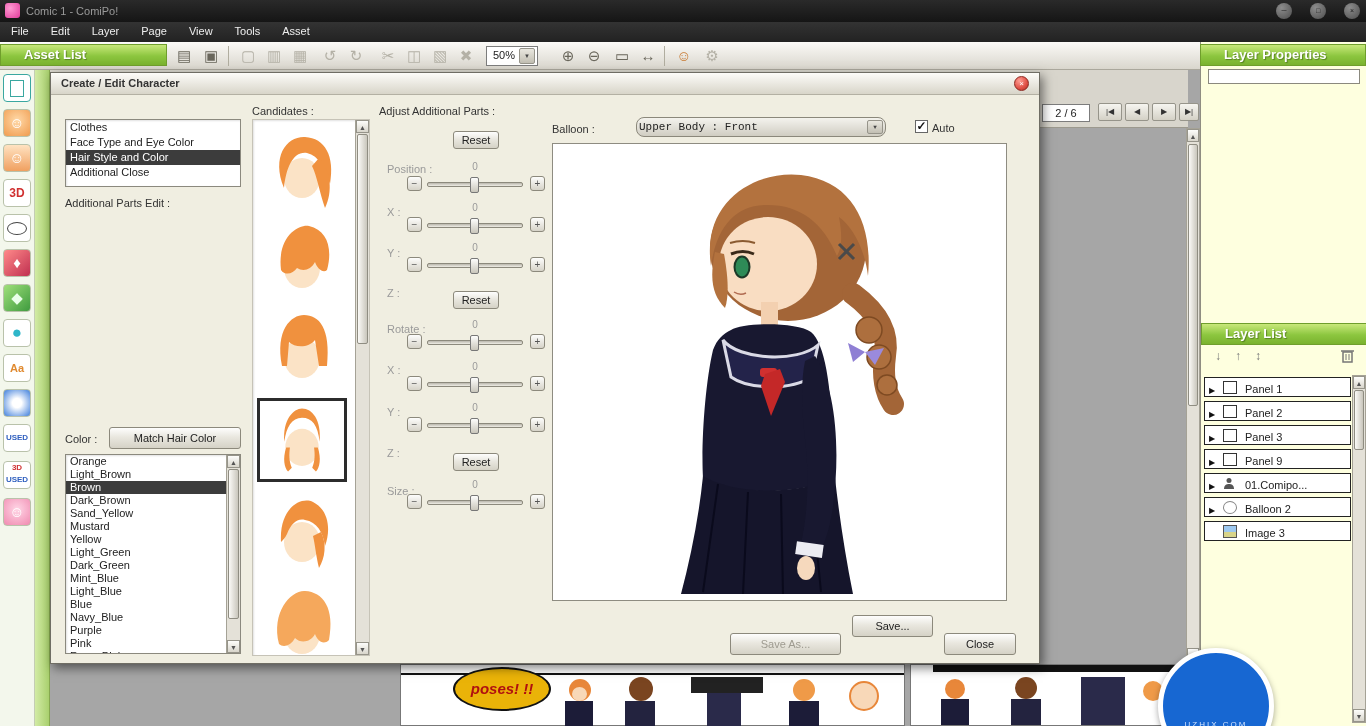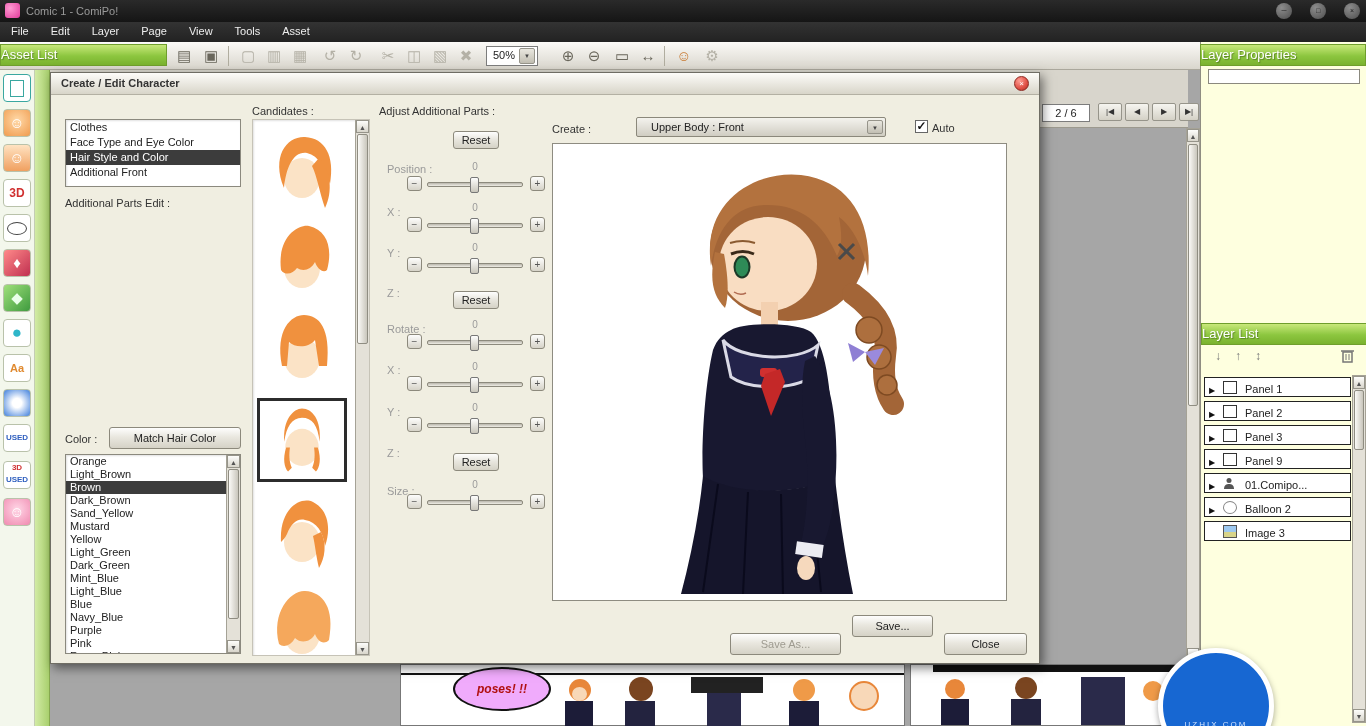--- a/index.html
+++ b/index.html
@@ -12,21 +12,21 @@
   .titlebar .ttl { position:absolute; left:26px; top:5px; font-size:11px; }
   .appicon { position:absolute; left:5px; top:3px; width:15px; height:15px; border-radius:3px; background:radial-gradient(circle at 35% 35%, #ff9ad2, #e23a9b); }
   .winbtn { position:absolute; top:3px; width:16px; height:16px; border-radius:50%; background:radial-gradient(circle at 35% 30%, #8d8d8d, #4d4d4d); color:#1b1b1b; font-size:7px; line-height:16px; text-align:center; }
   .menubar { left:0; top:22px; width:1366px; height:20px; background:linear-gradient(180deg,#333,#222); }
   .menubar span { display:inline-block; padding:3px 11px; color:#eee; font-size:11px; }
   .toolbar { left:0; top:42px; width:1366px; height:28px; background:linear-gradient(180deg,#fbfaf7,#d9d6cd); border-bottom:1px solid #aaa79c; }
   .tbi { position:absolute; top:3px; width:24px; height:22px; text-align:center; font-size:15px; line-height:22px; color:#6a675c; }
   .tbi.dis { color:#b4b1a6; }
   .tsep { position:absolute; top:4px; width:1px; height:20px; background:#b0ad9f; }
 
-  .greenhdr { height:22px; background:linear-gradient(180deg,#c8e87a,#8cc63f 55%,#7ab22f); border:1px solid #6f9e2c; color:#fff; font-weight:normal; font-size:13px; line-height:20px; padding-left:0; text-shadow:1px 1px 1px rgba(60,90,20,.6); }
+  .greenhdr { height:22px; background:linear-gradient(180deg,#c8e87a,#8cc63f 55%,#7ab22f); border:1px solid #6f9e2c; color:#fff; font-weight:bold; font-size:13px; line-height:20px; padding-left:23px; text-shadow:1px 1px 1px rgba(60,90,20,.6); }
 
   
   .leftstrip { left:0; top:70px; width:35px; height:656px; background:#f3f7ec; border-right:1px solid #c4cdb4; }
   .sico { position:absolute; left:3px; width:28px; height:28px; border:1px solid #b9c2aa; border-radius:4px; background:#fff; text-align:center; font-size:15px; line-height:26px; overflow:hidden; }
   .greenstrip { left:35px; top:70px; width:15px; height:656px; background:linear-gradient(90deg,#d2ebA5,#a9d06e); border-right:1px solid #86a84f; }
 
   
   .canvastop { left:50px; top:70px; width:1138px; height:58px; background:#d8d5cc; border-bottom:1px solid #9c998e; }
   .pagenavbox { position:absolute; background:#fff; border:1px solid #7c7c7c; text-align:center; font-size:11px; line-height:16px; }
   .navbtn { position:absolute; top:0; width:24px; height:18px; background:linear-gradient(180deg,#f6f5f0,#d4d1c6); border:1px solid #96948a; border-radius:2px; font-size:8px; line-height:16px; text-align:center; color:#333; }
@@ -44,21 +44,21 @@
   .listbox { position:absolute; background:#fff; border:1px solid #8b897e; box-shadow:inset 1px 1px 2px rgba(0,0,0,.12); overflow:hidden; }
   .lrow { height:15px; line-height:15px; padding:0 4px; white-space:nowrap; font-size:11px; }
   .crow { height:13px; line-height:13px; padding:0 4px; white-space:nowrap; font-size:11px; }
   .sel { background:#3c3c3c; color:#fff; }
   .btn { position:absolute; background:linear-gradient(180deg,#fefefd,#e9e7df 45%,#d5d2c6); border:1px solid #8c897c; border-radius:3px; font-size:11px; text-align:center; color:#222; }
   .btn.dis { color:#9e9b90; }
   .minib { position:absolute; width:15px; height:15px; background:linear-gradient(180deg,#fdfdfc,#d6d3c8); border:1px solid #8c897c; border-radius:3px; font-size:10px; line-height:13px; text-align:center; color:#555; }
   .track { position:absolute; height:5px; background:linear-gradient(180deg,#b9b6ac,#efede5); border:1px solid #8c897c; border-radius:2px; }
   .thumb { position:absolute; left:50%; top:-6px; width:9px; height:16px; margin-left:-5px; background:linear-gradient(180deg,#fdfdfc,#c9c6bb); border:1px solid #777; border-radius:2px; }
   .sval { position:absolute; width:96px; text-align:center; font-size:10px; color:#9a9a9a; }
-  .combo { position:absolute; background:linear-gradient(180deg,#f4f3ee,#d0cdc2); border:1px solid #8b887b; border-radius:2px; font-size:11px; line-height:18px; padding-left:14px; }
+  .combo { position:absolute; background:linear-gradient(180deg,#f4f3ee,#d0cdc2); border:1px solid #8b887b; border-radius:8px; font-size:11px; line-height:18px; padding-left:2px;font-family:Liberation Mono, monospace; }
   .comboarrow { position:absolute; right:2px; top:2px; bottom:2px; width:16px; background:linear-gradient(180deg,#e9e7df,#c2bfb3); border:1px solid #96948a; border-radius:2px; font-size:6px; line-height:14px; text-align:center; color:#444; }
   .chk { position:absolute; width:13px; height:13px; background:#fff; border:1px solid #666; font-size:12px; font-weight:bold; line-height:11px; text-align:center; color:#111; }
   .cand { position:absolute; left:4px; width:90px; height:84px; background:#fff; }
   .cand.sel2 { border:3px solid #2c2c2c; }
   .preview { position:absolute; background:#fff; border:1px solid #8e8c81; overflow:hidden; }
 
   
   .rpanel { left:1200px; top:42px; width:166px; height:684px; background:#feffdf; border-left:1px solid #8f8d82; z-index:10; }
   .lrowbox { position:absolute; left:3px; width:147px; height:20px; background:#fff; border:1px solid #222; font-size:11px; line-height:18px; }
   .lrowbox .ex { position:absolute; left:4px; top:4px; font-size:8px; color:#111; }
@@ -142,21 +142,21 @@
 <div class="abs navbtn" style="left:1179px; top:103px; width:20px;">▶|</div>
 
 <div class="abs vscroll" style="left:1186px; top:128px; width:14px; height:534px;">
   <div class="sarrow abs" style="left:0; top:0; width:12px; height:13px;">▲</div>
   <div class="sthumb abs" style="left:1px; top:15px; width:10px; height:262px;"></div>
   <div class="sarrow abs" style="left:0; bottom:0; width:12px; height:13px;">▼</div>
 </div>
 
 <div class="abs pagestrip" style="left:400px; top:664px; width:505px; height:62px;">
   <div class="abs" style="left:0; top:8px; width:503px; height:2px; background:#111;"></div>
-  <div class="abs" style="left:52px; top:2px; width:98px; height:44px; background:#f0abfc; border:2px solid #111; border-radius:50%; text-align:center; line-height:40px; font-weight:bold; font-style:italic; font-size:12px; color:#b01010;"><span>poses! !!</span></div>
+  <div class="abs" style="left:52px; top:2px; width:98px; height:44px; background:#eab308; border:2px solid #111; border-radius:50%; text-align:center; line-height:40px; font-weight:bold; font-style:italic; font-size:15px; color:#b01010;"><span>poses! !!</span></div>
 
   <div class="abs" style="left:168px; top:14px; width:22px; height:22px; border-radius:50%; background:#e8873a;"></div>
   <div class="abs" style="left:171px; top:22px; width:15px; height:14px; border-radius:50%; background:#f8d8b8;"></div>
   <div class="abs" style="left:164px; top:36px; width:28px; height:26px; background:#1c1c38;"></div>
   <div class="abs" style="left:228px; top:12px; width:24px; height:24px; border-radius:50%; background:#7a4520;"></div>
   <div class="abs" style="left:224px; top:36px; width:30px; height:26px; background:#23233f;"></div>
   <div class="abs" style="left:290px; top:12px; width:72px; height:16px; background:#222;"></div>
   <div class="abs" style="left:306px; top:28px; width:34px; height:34px; background:#2a2a4a;"></div>
   <div class="abs" style="left:392px; top:14px; width:22px; height:22px; border-radius:50%; background:#ef9a48;"></div>
   <div class="abs" style="left:388px; top:36px; width:30px; height:26px; background:#1c1c38;"></div>
@@ -174,21 +174,21 @@
 
 <div class="abs dialog">
   <div class="dtitle"><span>Create / Edit Character</span></div>
   <div class="dclose">×</div>
 
   <div class="lbl" style="left:14px; top:32px;margin-top:40px;">Target :</div>
   <div class="listbox" style="left:14px; top:46px; width:176px; height:68px;">
     <div class="lrow">Clothes</div>
     <div class="lrow">Face Type and Eye Color</div>
     <div class="lrow sel">Hair Style and Color</div>
-    <div class="lrow">Additional Front</div>
+    <div class="lrow">Additional Close</div>
   </div>
 
   <div class="lbl" style="left:14px; top:124px;">Additional Parts Edit :</div>
 
   <div class="lbl" style="left:14px; top:360px;">Color :</div>
   <button class="btn" style="left:58px; top:354px; width:132px; height:22px;">Match Hair Color</button>
   <div class="listbox" style="left:14px; top:381px; width:176px; height:200px;">
     <div style="width:161px;">
       <div class="crow">Orange</div>
       <div class="crow">Light_Brown</div>
@@ -331,21 +331,21 @@
   <button class="btn" style="left:402px; top:380px; width:46px; height:18px;">Reset</button>
   <div class="sval" style="left:376px; top:406px;">0</div>
   <div class="abs" style="left:336px; top:421px; width:160px; height:16px;">
     <span class="minib" style="left:20px; top:0;">−</span>
     <div class="track" style="left:40px; top:6px; width:96px;">
         <div class="thumb"></div>
       </div>
     <span class="minib" style="left:143px; top:0;">+</span>
   </div>
 
-  <div class="lbl" style="left:501px; top:50px;">Create :</div>
+  <div class="lbl" style="left:501px; top:50px;">Balloon :</div>
   <div class="combo" style="left:585px; top:44px; width:250px; height:20px;">
     <span>Upper Body : Front</span>
     <span class="comboarrow">▼</span>
   </div>
   <div class="chk" style="left:864px; top:47px;">✓</div>
   <div class="lbl" style="left:881px; top:49px;">Auto</div>
 
   <div class="preview" style="left:501px; top:70px; width:455px; height:458px;">
     <svg width="455" height="458" viewBox="0 0 455 458">
 
@@ -382,21 +382,21 @@
       <path d="M165 340 L150 448 M195 348 L190 450 M228 350 L230 450 M258 346 L268 448" stroke="#0a0a1c" stroke-width="2" fill="none"></path>
 
       <path d="M262 212 C282 242 288 302 280 362 C276 392 268 410 258 418 L244 412 C252 392 258 345 252 295 C248 260 248 237 252 217 Z" fill="#181830"></path>
       <rect x="243" y="399" width="27" height="13" fill="#ececf2" transform="rotate(8 256 405)"></rect>
       <ellipse cx="253" cy="424" rx="9" ry="12" fill="#f6d9bd"></ellipse>
     </svg>
   </div>
 
   <button class="btn dis" style="left:679px; top:560px; width:111px; height:22px;">Save As...</button>
   <button class="btn" style="left:801px; top:542px; width:81px; height:22px;">Save...</button>
-  <button class="btn" style="left:893px; top:560px; width:83px; height:22px;">Close</button>
+  <button class="btn" style="left:893px; top:560px; width:72px; height:22px;">Close</button>
 </div>
 
 <div class="abs rpanel">
   <div class="greenhdr" style="position:absolute; left:0; top:2px; width:166px;"><span>Layer Properties</span></div>
   <div style="position:absolute; left:7px; top:27px; width:152px; height:15px; background:#fff; border:1px solid #8b897e;"></div>
 
   <div class="greenhdr" style="position:absolute; left:0; top:281px; width:166px;"><span>Layer List</span></div>
 
   <div style="position:absolute; left:0; top:305px; width:166px; height:22px;">
     <span class="abs" style="left:14px; top:2px; color:#777; font-size:12px;">↓</span>

